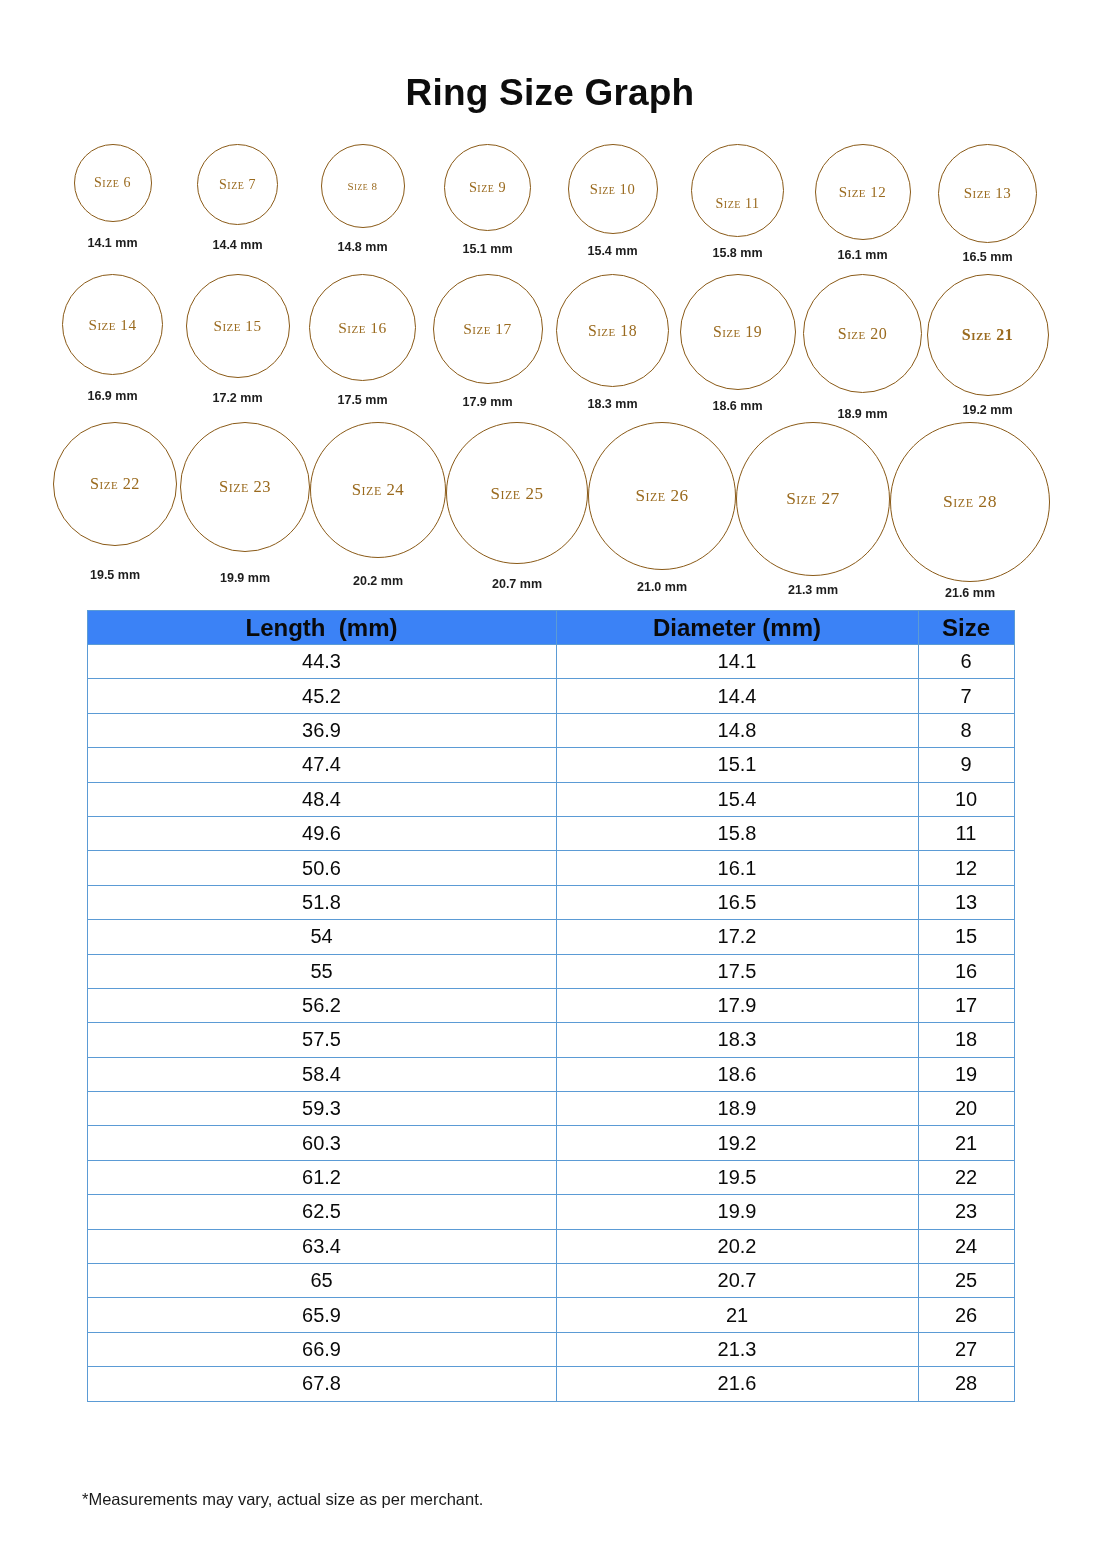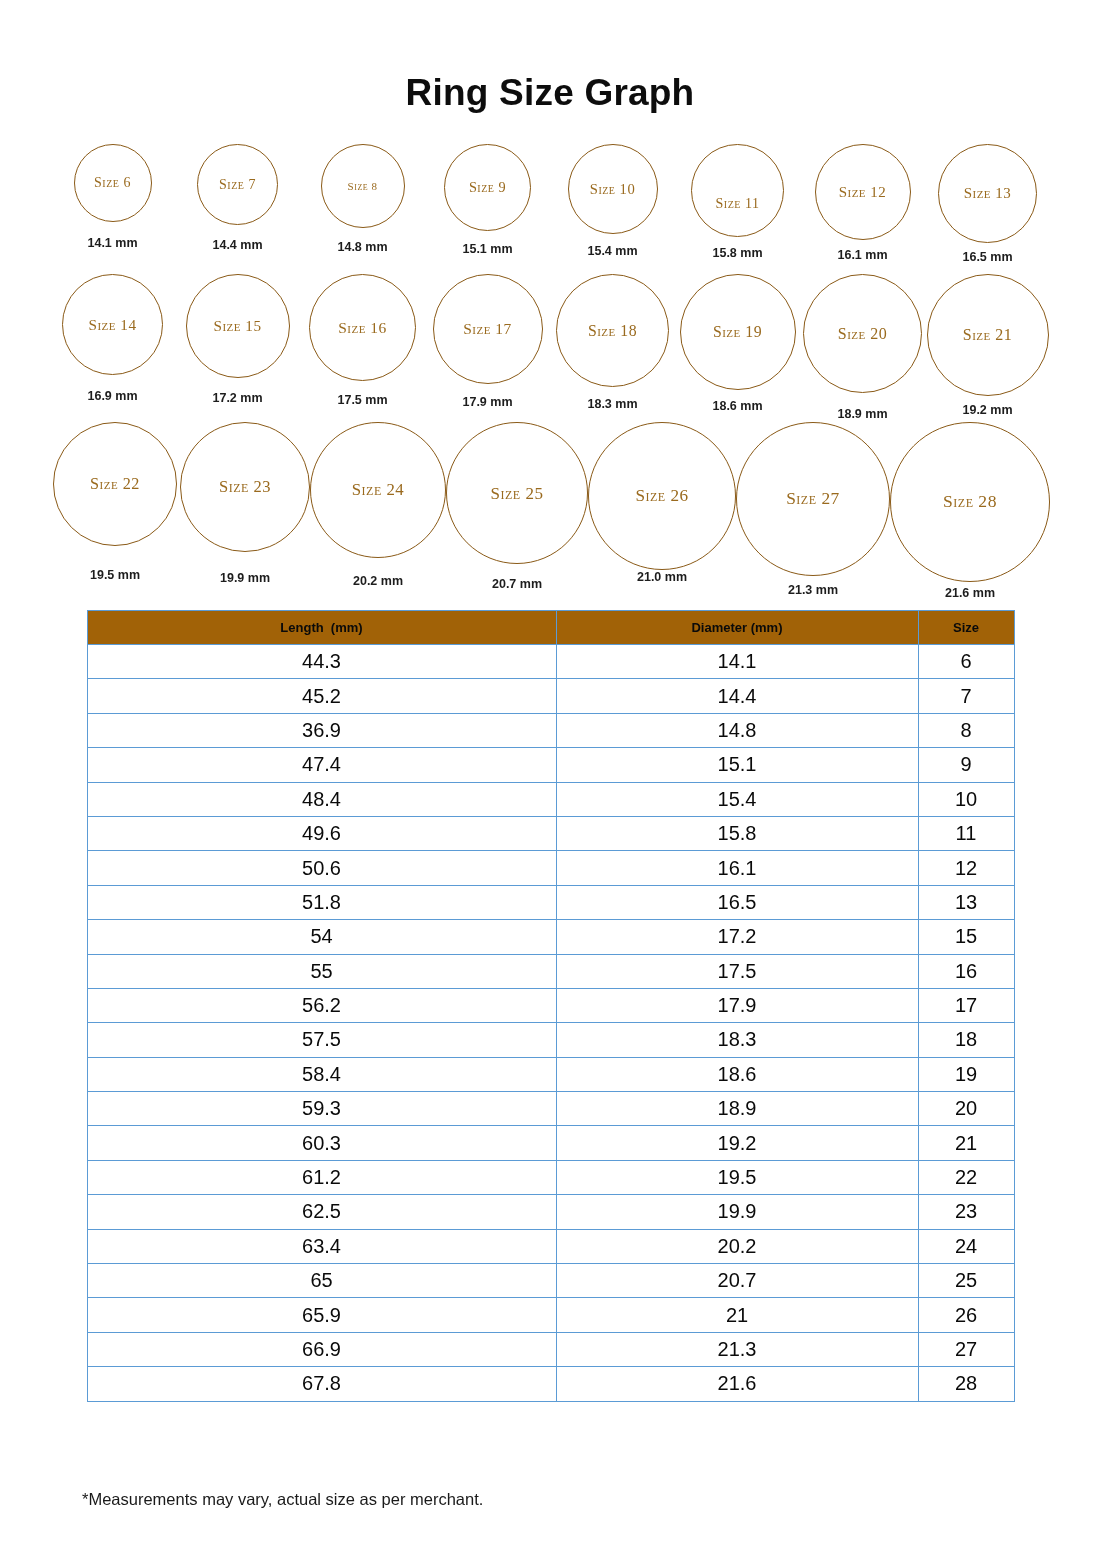--- a/index.html
+++ b/index.html
@@ -92,24 +92,24 @@
     table-layout: fixed;
   }
   table.size-table th,
   table.size-table td {
     border: 1px solid #5b9bd5;
     text-align: center;
     font-family: "Liberation Sans", sans-serif;
     color: #0a0a0a;
   }
   table.size-table thead th {
-    background: #a16207;
+    background: #3b82f6;
     border-color: #5b9bd5;
     font-weight: bold;
-    font-size: 13px;
+    font-size: 24px;
     height: 33px;
     padding: 0;
     white-space: pre;
   }
   table.size-table tbody td {
     font-size: 20px;
     height: 33.4px;
     padding: 0;
     background: #ffffff;
   }
@@ -252,21 +252,21 @@
       <div class="ring-cell">
         <div class="ring-circle-box">
           <div class="ring-circle" style="width: 119px; height: 119px;">
             <span class="ring-label" style="font-size: 16px;">Size 20</span>
           </div>
         </div>
         <div class="ring-mm" style="margin-top: 14px;">18.9 mm</div>
       </div>
       <div class="ring-cell">
         <div class="ring-circle-box">
-          <div class="ring-circle" style="width: 122px; height: 122px;">
+          <div class="ring-circle" style="width: 122px; height: 122px; font-weight: bold;">
             <span class="ring-label" style="font-size: 16px;">Size 21</span>
           </div>
         </div>
         <div class="ring-mm" style="margin-top: 7px;">19.2 mm</div>
       </div>
     </div>
   <div class="ring-row row3">
       <div class="ring-cell">
         <div class="ring-circle-box">
           <div class="ring-circle" style="width: 124px; height: 124px;">
@@ -298,21 +298,21 @@
           </div>
         </div>
         <div class="ring-mm" style="margin-top: 13px;">20.7 mm</div>
       </div>
       <div class="ring-cell">
         <div class="ring-circle-box">
           <div class="ring-circle" style="width: 148px; height: 148px;">
             <span class="ring-label" style="font-size: 17.2px;">Size 26</span>
           </div>
         </div>
-        <div class="ring-mm" style="">21.0 mm</div>
+        <div class="ring-mm" style="margin-top: 10px;">21.0 mm</div>
       </div>
       <div class="ring-cell">
         <div class="ring-circle-box">
           <div class="ring-circle" style="width: 154px; height: 154px;">
             <span class="ring-label" style="font-size: 17.4px;">Size 27</span>
           </div>
         </div>
         <div class="ring-mm" style="margin-top: 7px;">21.3 mm</div>
       </div>
       <div class="ring-cell">

